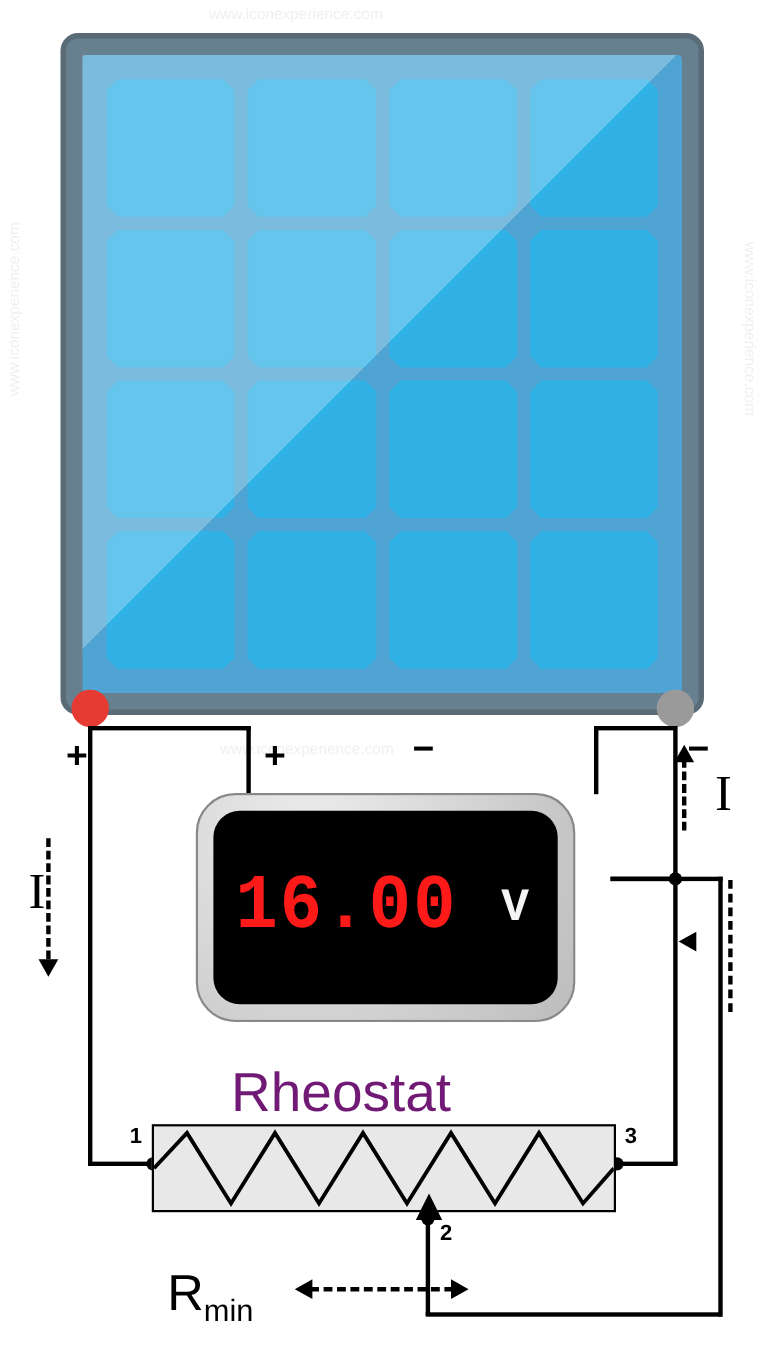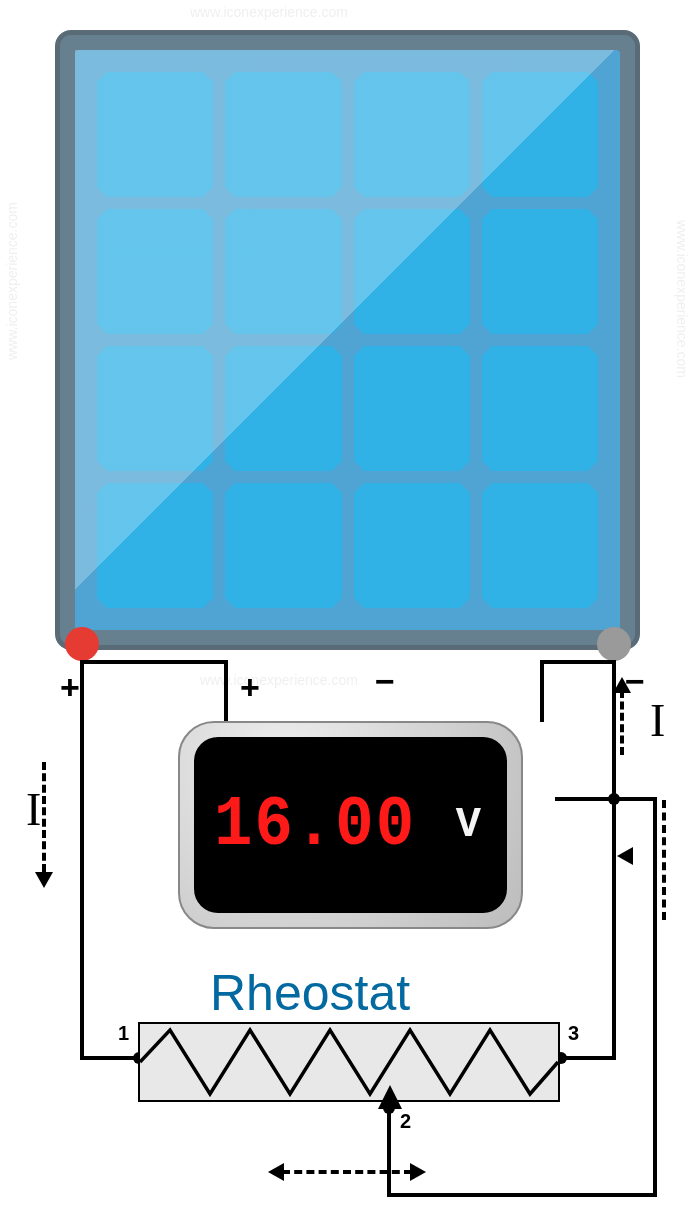--- a/index.html
+++ b/index.html
@@ -23,21 +23,21 @@
   
   .meter{position:absolute;left:178px;top:721px;width:345px;height:208px;border-radius:36px;background:radial-gradient(circle at 30% 20%,#eee,#bcbcbc);border:2px solid #888;box-sizing:border-box}
   .screen{position:absolute;left:14px;top:14px;right:14px;bottom:14px;background:#000;border-radius:24px;padding:14px 20px;box-sizing:border-box;display:flex;flex-direction:column;justify-content:center;gap:24px}
   .row{display:flex;justify-content:space-between;align-items:center}
   .seg{font-family:"Courier New",monospace;font-weight:bold;letter-spacing:2px;font-size:64px;line-height:1;transform:scaleY(1.1)}
   .volt{color:#ff1a1a}
   .amp{color:#2fc5f0}
   .unit{color:#f5f5f5;font-family:"Courier New",monospace;font-size:42px;font-weight:bold;padding-right:6px}
 
   
-  .rheo-label{position:absolute;left:210px;top:964px;font-size:50px;color:#0369a1}
+  .rheo-label{position:absolute;left:210px;top:964px;font-size:50px;color:#701a75}
   .rheo-box{position:absolute;left:138px;top:1022px;width:422px;height:80px;background:#e8e8e8;border:2px solid #000;box-sizing:border-box}
   .zig{position:absolute;left:140px;top:1025px;width:418px;height:74px}
   .rn{position:absolute;font-size:20px;font-weight:bold}
   .rn1{left:118px;top:1022px}
   .rn3{left:568px;top:1022px}
   .rn2{left:400px;top:1110px}
   .rmin{position:absolute;left:152px;top:1148px;font-size:46px}
   .rmax{position:absolute;left:435px;top:1148px;font-size:46px}
   .sub{font-size:28px;vertical-align:sub}
 
@@ -230,17 +230,20 @@
   <div class="rheo-label">Rheostat</div>
   <div class="rheo-box"></div>
   <svg class="zig" viewBox="0 0 418 74" preserveAspectRatio="none">
     <polyline points="0,37 30,5 70,69 110,5 150,69 190,5 230,69 270,5 310,69 350,5 390,69 418,37" fill="none" stroke="#000" stroke-width="3.5"></polyline>
   </svg>
   <div class="rn rn1">1</div>
   <div class="rn rn3">3</div>
   <div class="rn rn2">2</div>
   <div class="wiper"></div>
 
+  <div class="rmin">
+    <span>R</span><span class="sub">min</span>
+  </div>
   <div class="rdash"></div>
   <div class="rarrL"></div>
   <div class="rarrR"></div>
 
 </div>
 
 </body></html>

